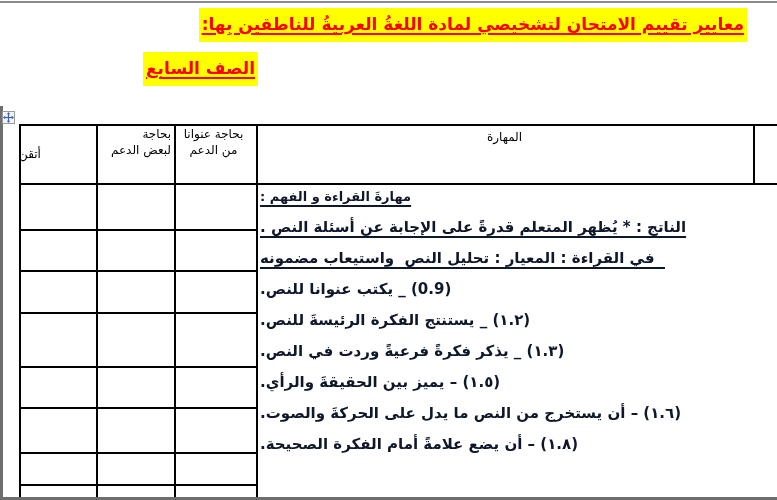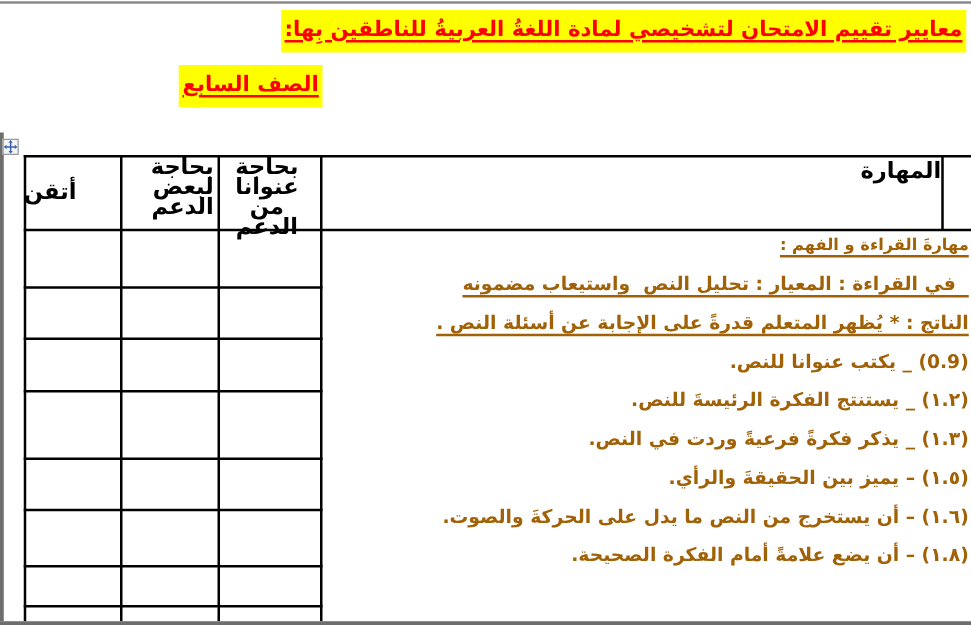--- a/index.html
+++ b/index.html
@@ -12,48 +12,48 @@
   .top-edge{position:absolute;left:0;top:1px;width:777px;height:2px;background:#8a8a8a;}
   .left-edge{position:absolute;left:0;top:106px;width:3px;height:391px;background:#6e6e6e;}
   .bottom-edge{position:absolute;left:0;top:497px;width:777px;height:3px;background:#6e6e6e;z-index:30;}
   
   .title-line{
     position:absolute;display:inline-block;direction:rtl;white-space:pre;
     font-weight:bold;font-size:17px;line-height:24px;
     padding:4px 3px 6px 3px;
     text-decoration:underline;text-decoration-thickness:2px;text-underline-offset:3px;
   }
-  .title-line1{top:8px;right:4px;}
+  .title-line1{top:8px;right:30px;}
   .title-line2{top:52px;left:143px;}
   
   .move-handle{
     position:absolute;left:2px;top:111px;width:13px;height:13px;
     background:#f4f4f4;border:1px solid #9a9a9a;box-sizing:border-box;
     display:flex;align-items:center;justify-content:center;cursor:move;
   }
   
   .hline,.vline{position:absolute;background:#000;z-index:5;}
   .hline{height:1.5px;}
   .vline{width:1.5px;}
   
   .hdr{
-    position:absolute;direction:rtl;font-weight:bold;font-size:18px;line-height:16px;
+    position:absolute;direction:rtl;font-weight:normal;font-size:12px;line-height:16px;
     color:#000;z-index:6;
   }
-  .hdr-skill{left:256px;top:129px;width:497px;}
+  .hdr-skill{left:256px;top:129px;width:497px;text-align:center;}
   .hdr-much{left:174px;top:126px;width:79px;text-align:center;}
   .hdr-some{left:96px;top:126px;width:75px;text-align:right;padding-right:3px;}
   .hdr-atqan{left:19px;top:124px;width:77px;height:60px;display:flex;align-items:center;justify-content:flex-end;}
   
   .skill-lines{
     position:absolute;left:260px;right:2px;top:181px;direction:rtl;z-index:6;
   }
   .skill-line{
-    height:31px;line-height:31px;text-align:right;white-space:pre;
-    font-weight:bold;font-size:15px;color:#a16207;
+    height:31px;line-height:31px;text-align:left;white-space:pre;
+    font-weight:bold;font-size:15px;color:#0f172a;
   }
   .skill-line.small{font-size:13px;}
   .skill-line.uline{text-decoration:underline;text-decoration-thickness:1.5px;text-underline-offset:4px;}
   
   .cells-area{position:absolute;left:19px;top:184px;width:238px;height:316px;display:flex;flex-direction:column;z-index:4;}
   .cells-row{display:flex;flex-direction:row;}
   .cell{box-sizing:border-box;}
   .cell.c1{width:77px;} .cell.c2{width:78px;} .cell.c3{width:83px;}
 </style>
 </head>
@@ -106,22 +106,22 @@
 <div class="hdr hdr-some">
   <span style="display:block;">بحاجة</span>
   <span style="display:block;">لبعض الدعم</span>
 </div>
 <div class="hdr hdr-atqan">
   <span>أتقن</span>
 </div>
 
 <div class="skill-lines">
   <div class="skill-line small uline">مهارةَ القراءة و الفهم :</div>
+  <div class="skill-line uline">الناتج : * يُظهر المتعلم قدرةً على الإجابة عن أسئلة النص .</div>
   <div class="skill-line uline">  في القراءة : المعيار : تحليل النص  واستيعاب مضمونه</div>
-  <div class="skill-line uline">الناتج : * يُظهر المتعلم قدرةً على الإجابة عن أسئلة النص .</div>
   <div class="skill-line">(0.9) _ يكتب عنوانا للنص.</div>
   <div class="skill-line">(١.٢) _ يستنتج الفكرة الرئيسةَ للنص.</div>
   <div class="skill-line">(١.٣) _ يذكر فكرةً فرعيةً وردت في النص.</div>
   <div class="skill-line">(١.٥) – يميز بين الحقيقةَ والرأي.</div>
   <div class="skill-line">(١.٦) – أن يستخرج من النص ما يدل على الحركةَ والصوت.</div>
   <div class="skill-line">(١.٨) – أن يضع علامةً أمام الفكرة الصحيحة.</div>
 </div>
 
 <div class="cells-area">
   <div class="cells-row" style="height:46px;">

